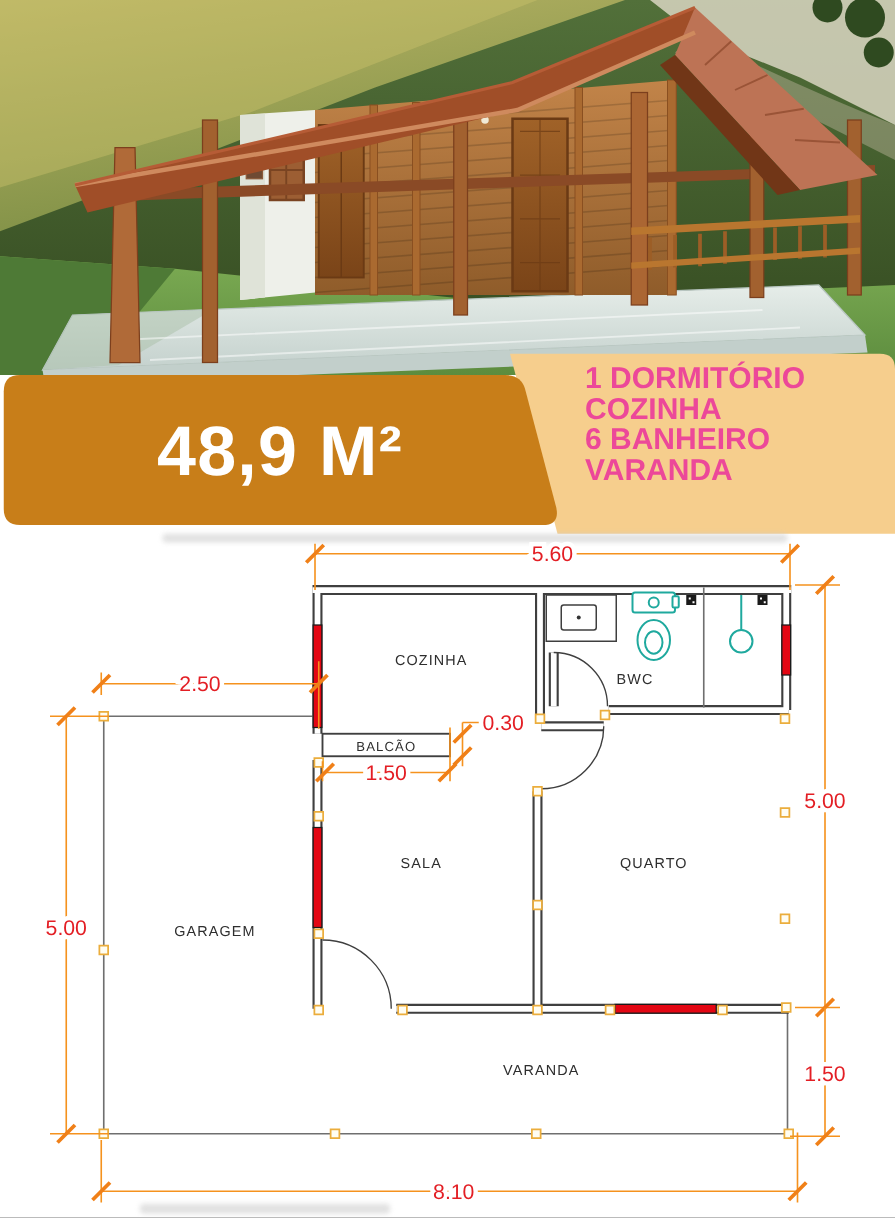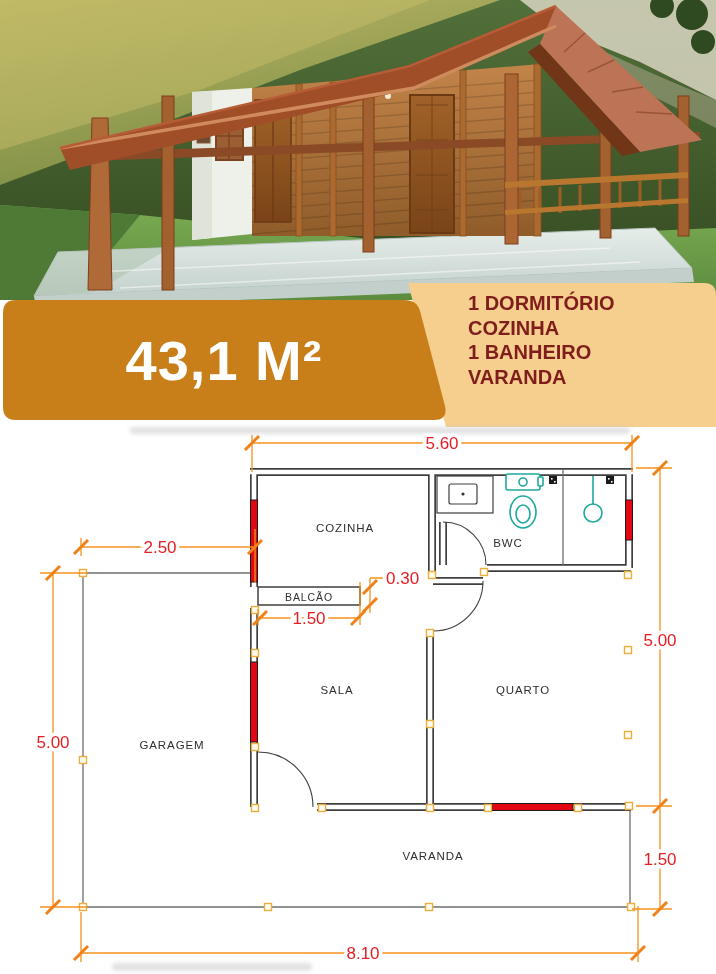--- a/index.html
+++ b/index.html
@@ -2,21 +2,21 @@
 <html><head>
 <meta charset="utf-8">
 <style>
   html,body{margin:0;padding:0;background:#888;}
   .page{position:relative;width:716px;height:974px;background:#fff;overflow:hidden;
         font-family:"Liberation Sans", sans-serif;margin:0 auto;}
   .abs{position:absolute;}
   
   .area-label{left:3px;top:300px;width:442px;height:120px;display:flex;align-items:center;justify-content:center;
      color:#fff;font-size:56px;font-weight:700;letter-spacing:1px;}
-  .features{left:468px;top:291px;width:240px;color:#7f1d1d;font-size:20px;font-weight:700;line-height:24.6px;}
+  .features{left:468px;top:291px;width:240px;color:#ec4899;font-size:24px;font-weight:700;line-height:24.6px;}
   
   .smudge{background:#c9c9c9;opacity:.55;filter:blur(2px);border-radius:3px;}
   
   .room-label{font-size:11.5px;letter-spacing:.9px;fill:#2e2e2e;}
   .dim-text{font-size:17px;fill:#E31E24;paint-order:stroke;stroke:#fff;stroke-width:7px;}
   .dim-line{stroke:#F5921E;stroke-width:1.3;fill:none;}
   .dim-tick{stroke:#F08018;stroke-width:3;fill:none;}
   .wall-dark{stroke:#3f3f3f;stroke-width:8;fill:none;}
   .wall-white{stroke:#ffffff;stroke-width:4.6;fill:none;}
   .thin-line{stroke:#6f6f6f;stroke-width:1.3;fill:none;}
@@ -128,26 +128,26 @@
       <path d="M60,148 L414,88 L556,26" stroke="#cf8a5e" stroke-width="3.5" fill="none"></path>
       <path d="M556,6 L410,66 L60,148" stroke="#b65c36" stroke-width="2.5" fill="none"></path>
     </g>
   </svg>
 
   <svg class="abs" style="left:0;top:278px" width="716" height="152" viewBox="0 0 716 152">
     <path d="M408,5 H704 Q716,5 716,17 V149 H446 Z" fill="#F6CE8D"></path>
     <path d="M16,22 H404 Q417,22 420,33 L445,128 Q448,142 434,142 H16 Q3,142 3,129 V35 Q3,22 16,22 Z" fill="#C87E19"></path>
   </svg>
 
-  <div class="abs area-label">43,1 M²</div>
+  <div class="abs area-label">48,9 M²</div>
 
   <div class="abs features">
     <div>1 DORMITÓRIO</div>
     <div>COZINHA</div>
-    <div>1 BANHEIRO</div>
+    <div>6 BANHEIRO</div>
     <div>VARANDA</div>
   </div>
 
   <div class="abs smudge" style="left:130px;top:427px;width:500px;height:7px"></div>
   <div class="abs smudge" style="left:112px;top:963px;width:200px;height:8px"></div>
 
   <svg class="abs" style="left:0;top:425px" width="716" height="549" viewBox="0 0 716 549">
 
     <g>
       <path class="thin-line" d="M83,148 H250 M83,148 V482 M83,482 H631 M630,385 V482"></path>

